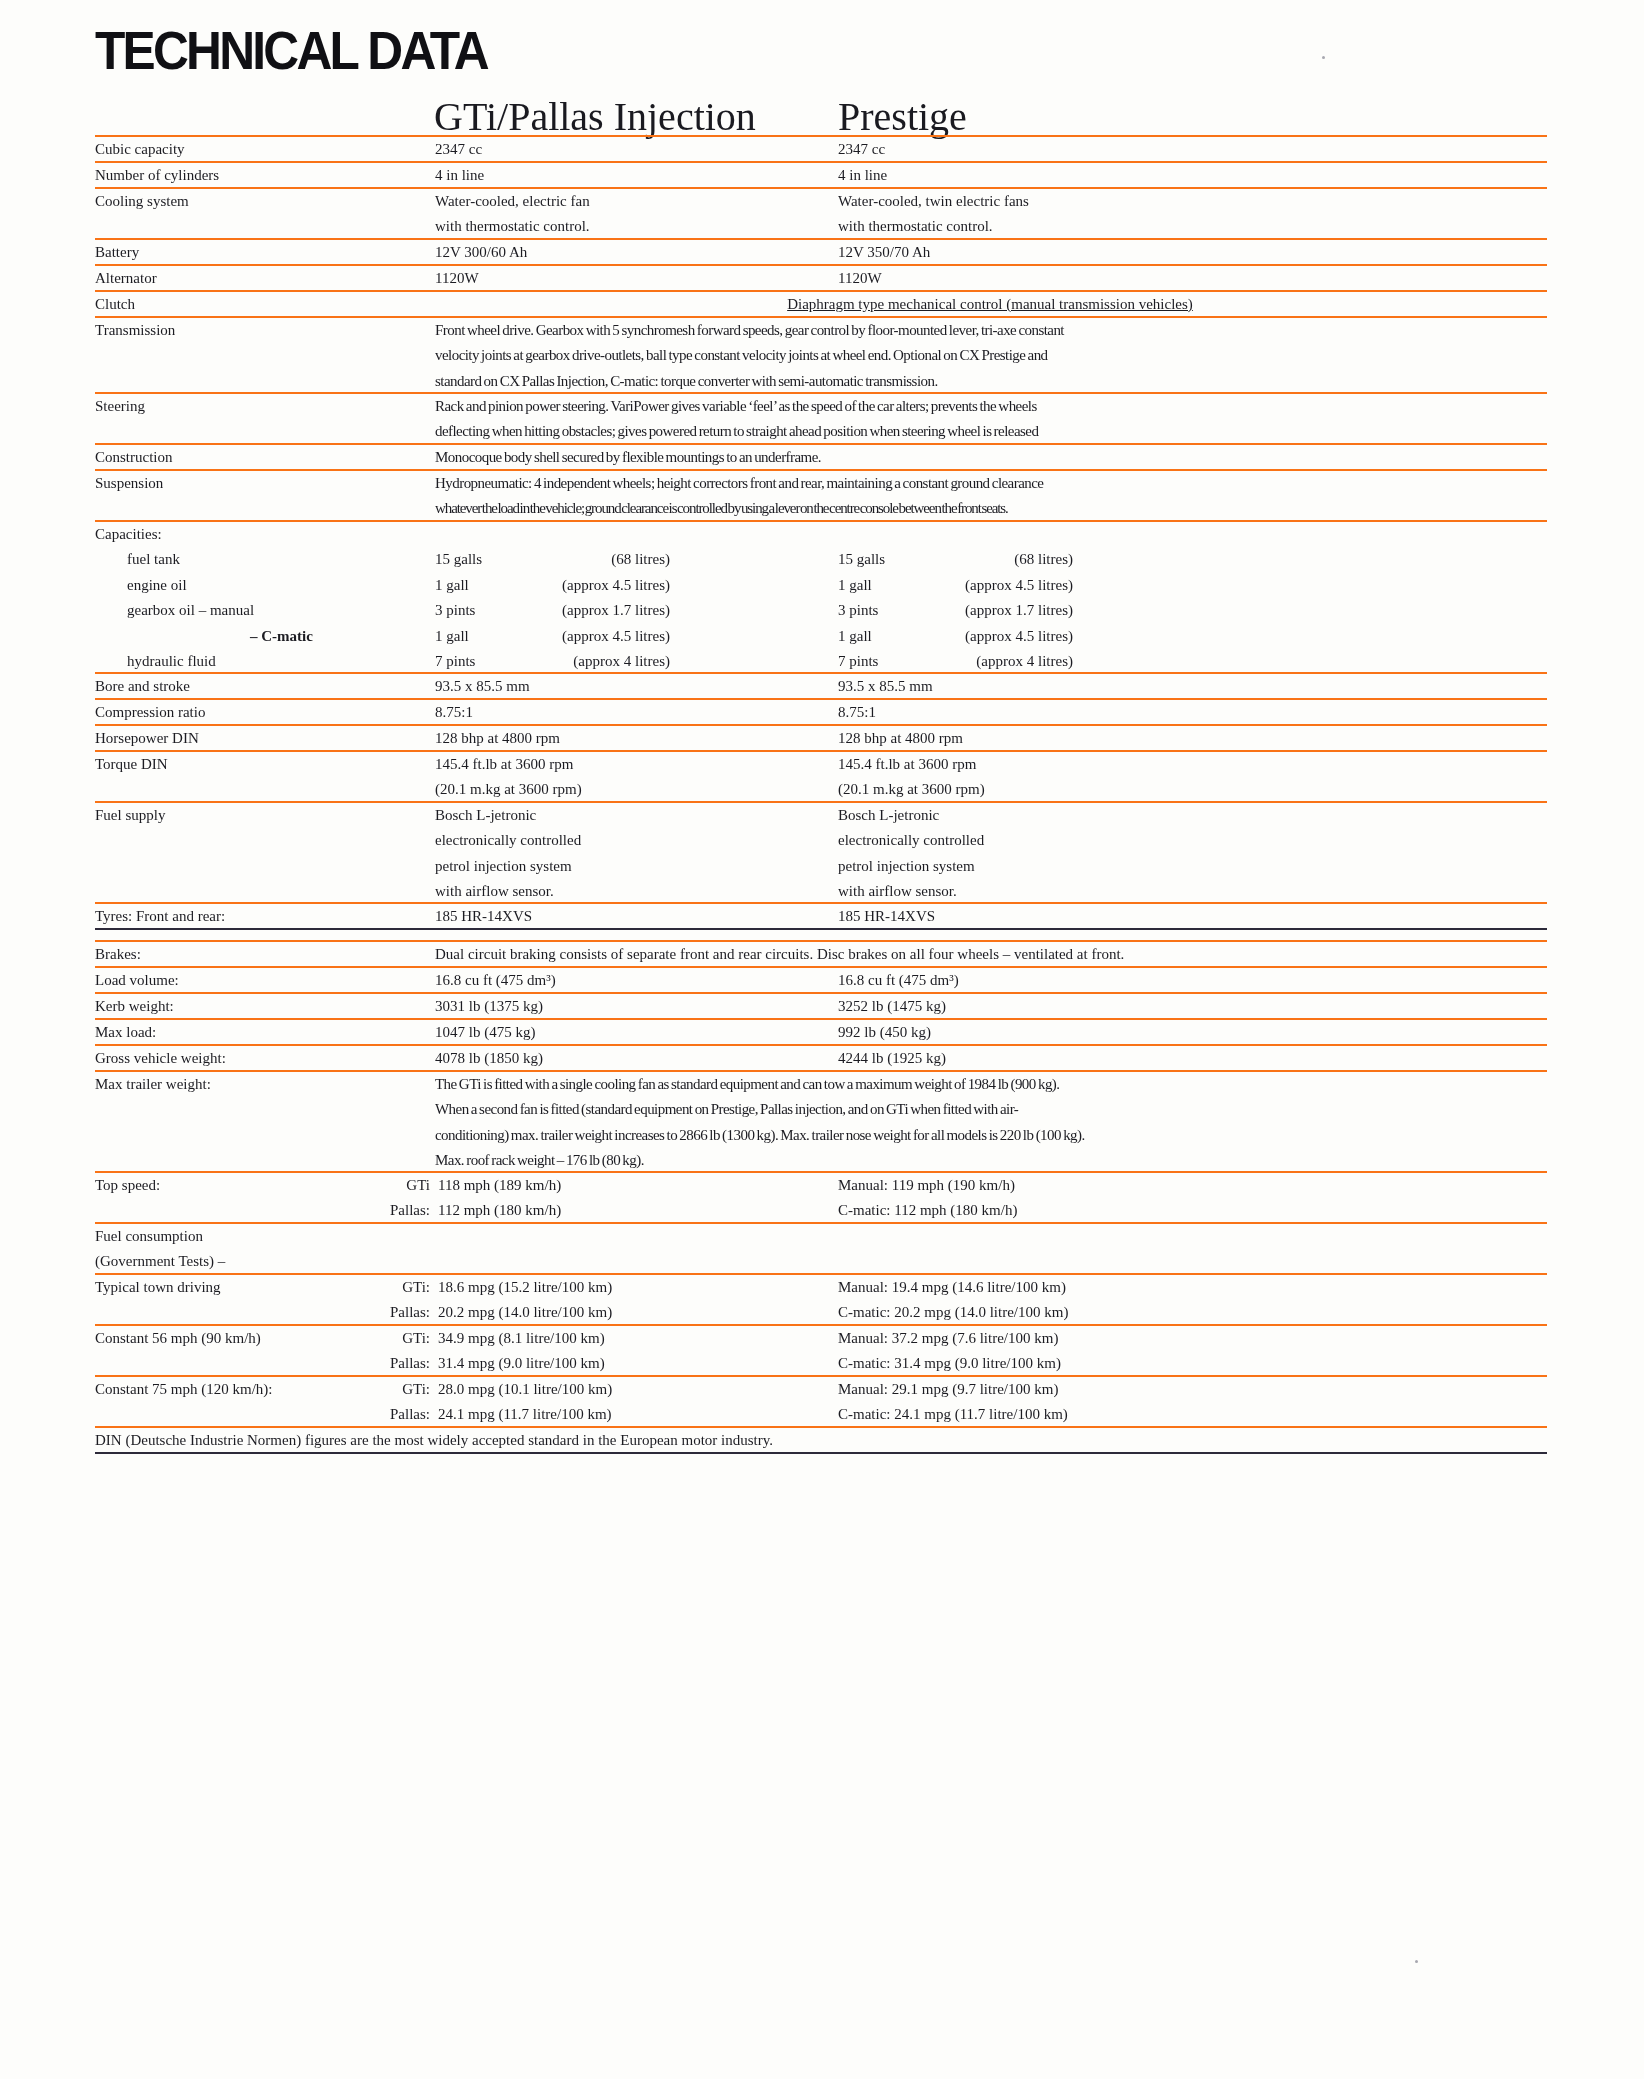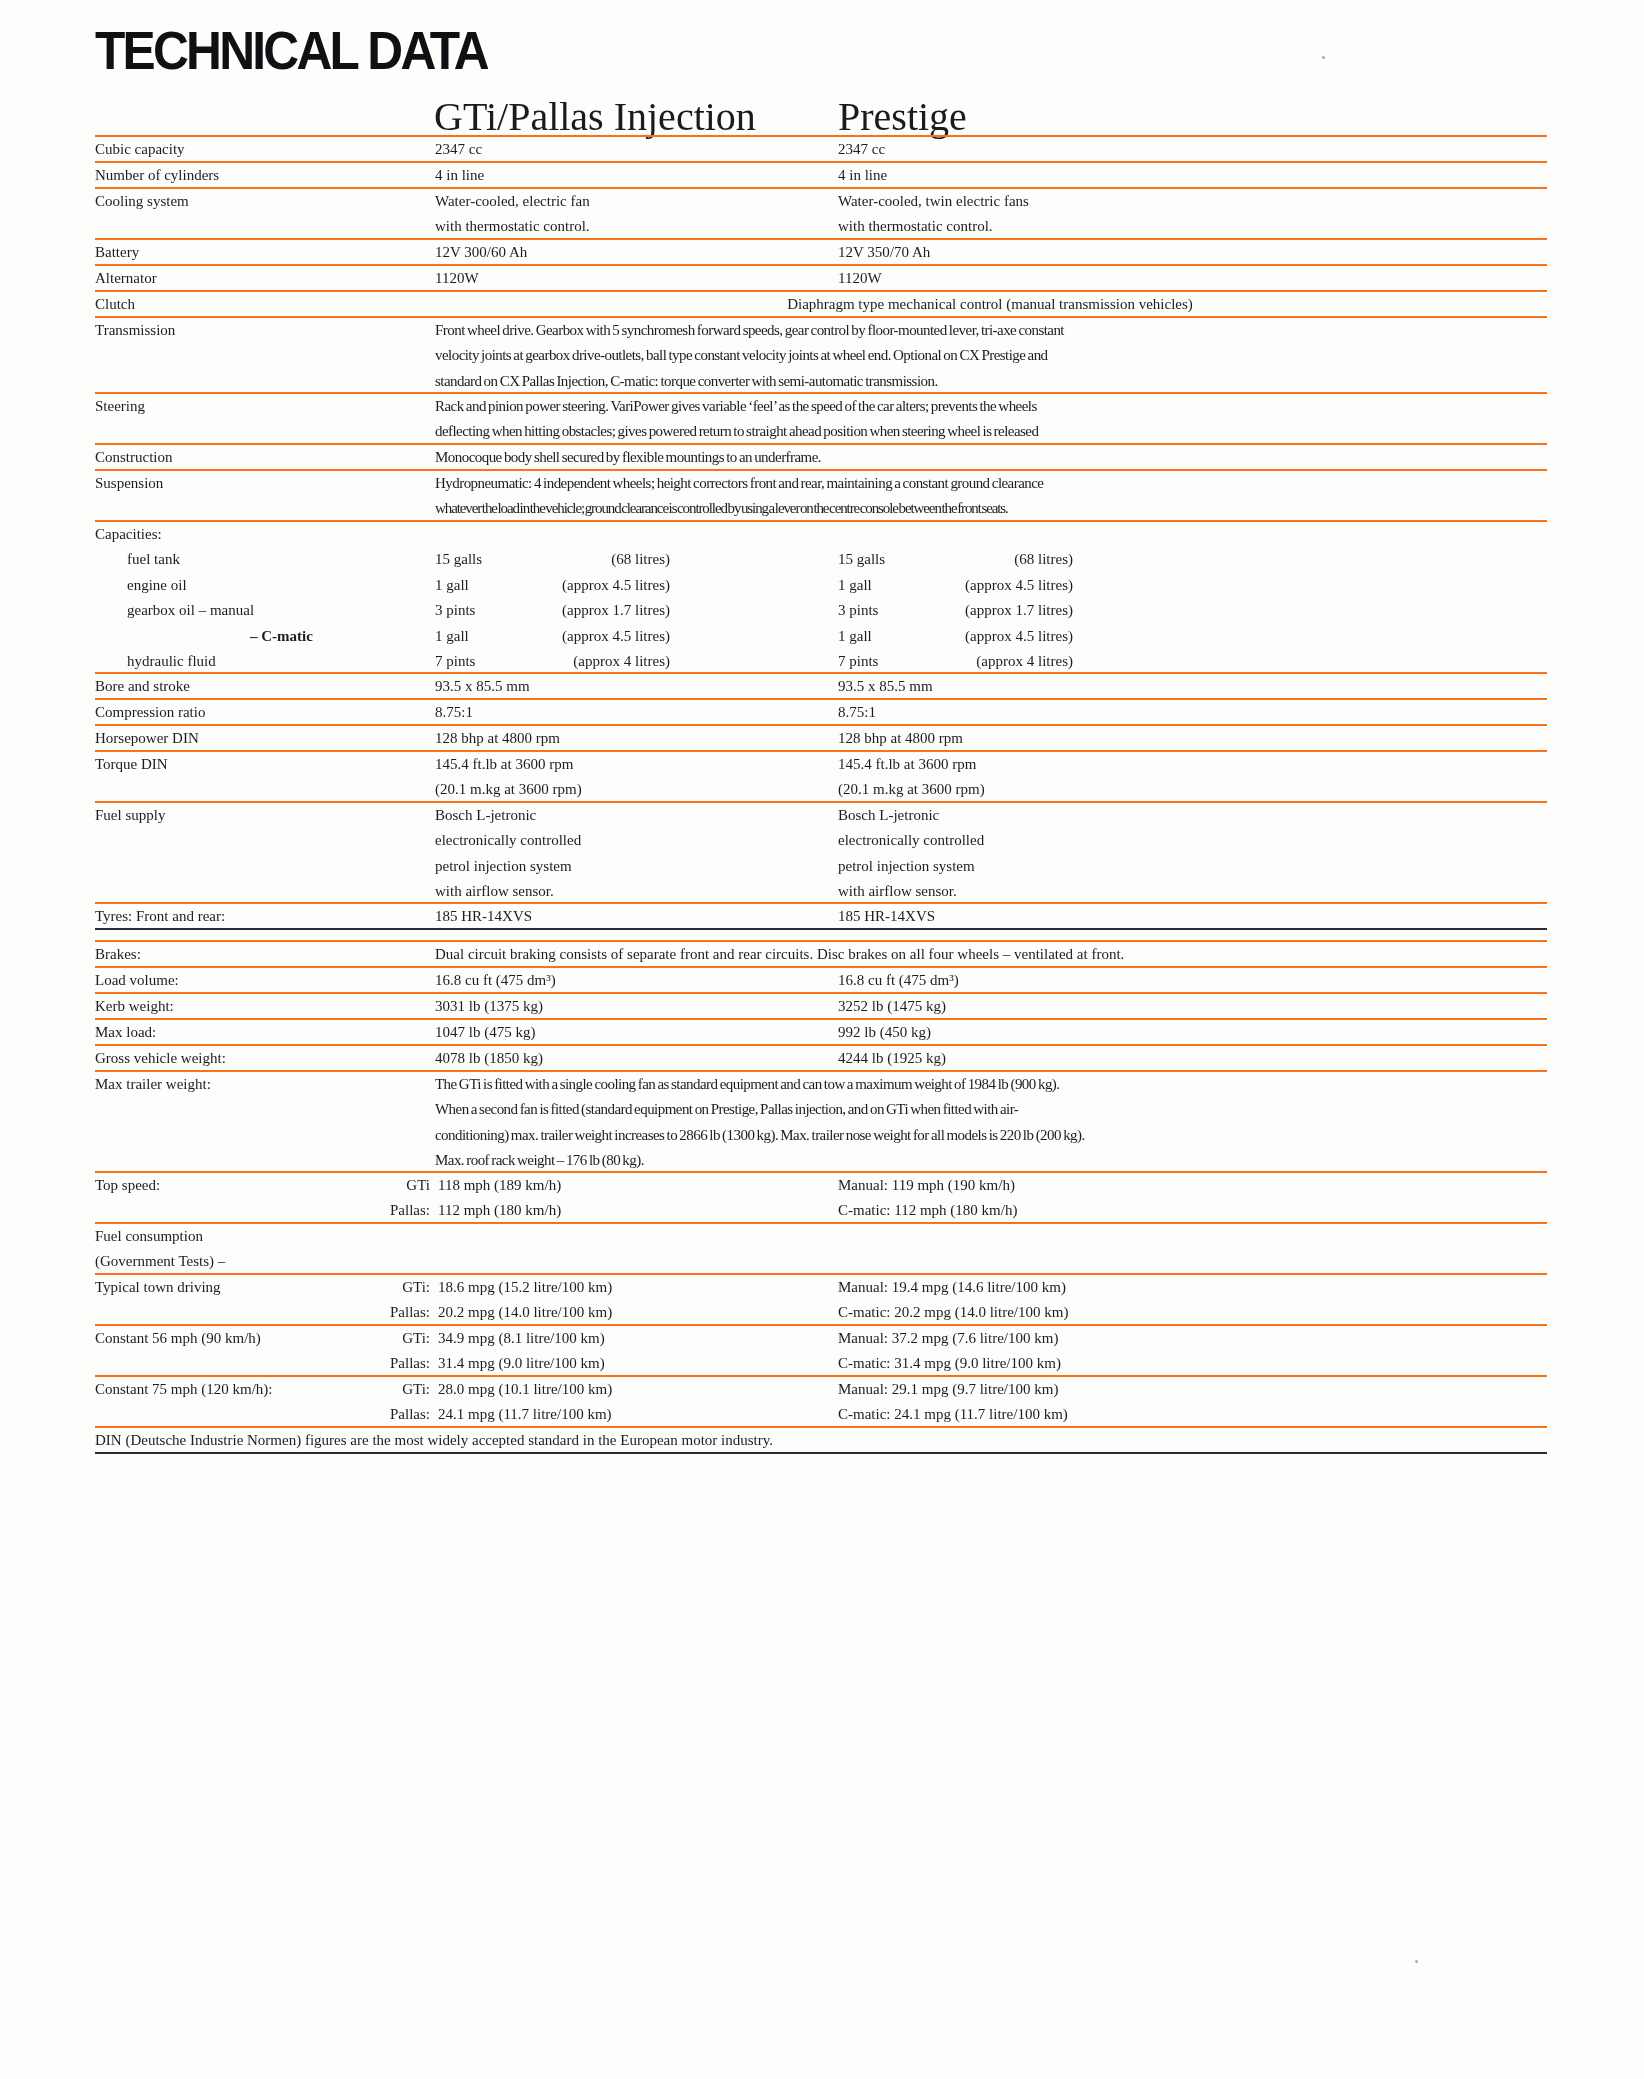--- a/index.html
+++ b/index.html
@@ -27,21 +27,21 @@
     position: relative;
     border-top: 2px solid #f97316;
     font-size: 15px; line-height: 25.4px;
   }
   .row.last { border-bottom: 2px solid #2d2a3a; }
   .row.gap-after { border-bottom: 2px solid #2d2a3a; margin-bottom: 10px; }
   .row .label { position: absolute; left: 0; top: 0; width: 330px; }
   .row .v1 { position: absolute; left: 340px; top: 0; width: 400px; }
   .row .v2 { position: absolute; left: 743px; top: 0; width: 700px; }
   .row .span { position: absolute; left: 340px; top: 0; width: 1110px; }
-  .row .span.center { text-align: center; }
+  .row .span.center { text-align: center; text-decoration: underline; }
   .row .span.tight { letter-spacing: -0.55px; word-spacing: -1px; }
   .line { display: block; white-space: nowrap; }
   .indent { padding-left: 32px; }
   .indent2 { padding-left: 155px; font-weight: bold; }
   .cap-line { display: flex; width: 235px; justify-content: space-between; white-space: nowrap; }
   .sub { display: inline-block; width: 75px; text-align: right; margin-right: 8px; }
   .footnote { position: absolute; left: 0; top: 0; width: 1452px; white-space: nowrap; }
   .speck { position: absolute; width: 3px; height: 3px; border-radius: 50%; background: #a8a8b0; }
 </style>
 </head>
@@ -260,21 +260,21 @@
     <span class="label">Gross vehicle weight:</span>
     <span class="v1">4078 lb (1850 kg)</span>
     <span class="v2">4244 lb (1925 kg)</span>
   </div>
 
   <div class="row" style="height:99px">
     <span class="label">Max trailer weight:</span>
     <span class="span tight">
       <span class="line">The GTi is fitted with a single cooling fan as standard equipment and can tow a maximum weight of 1984 lb (900 kg).</span>
       <span class="line">When a second fan is fitted (standard equipment on Prestige, Pallas injection, and on GTi when fitted with air-</span>
-      <span class="line">conditioning) max. trailer weight increases to 2866 lb (1300 kg). Max. trailer nose weight for all models is 220 lb (200 kg).</span>
+      <span class="line">conditioning) max. trailer weight increases to 2866 lb (1300 kg). Max. trailer nose weight for all models is 220 lb (100 kg).</span>
       <span class="line">Max. roof rack weight – 176 lb (80 kg).</span>
     </span>
   </div>
 
   <div class="row" style="height:49px">
     <span class="label">Top speed:</span>
     <span class="v1" style="left:260px;width:480px">
       <span class="line"><span class="sub">GTi</span><span>118 mph (189 km/h)</span></span>
       <span class="line"><span class="sub">Pallas:</span><span>112 mph (180 km/h)</span></span>
     </span>

